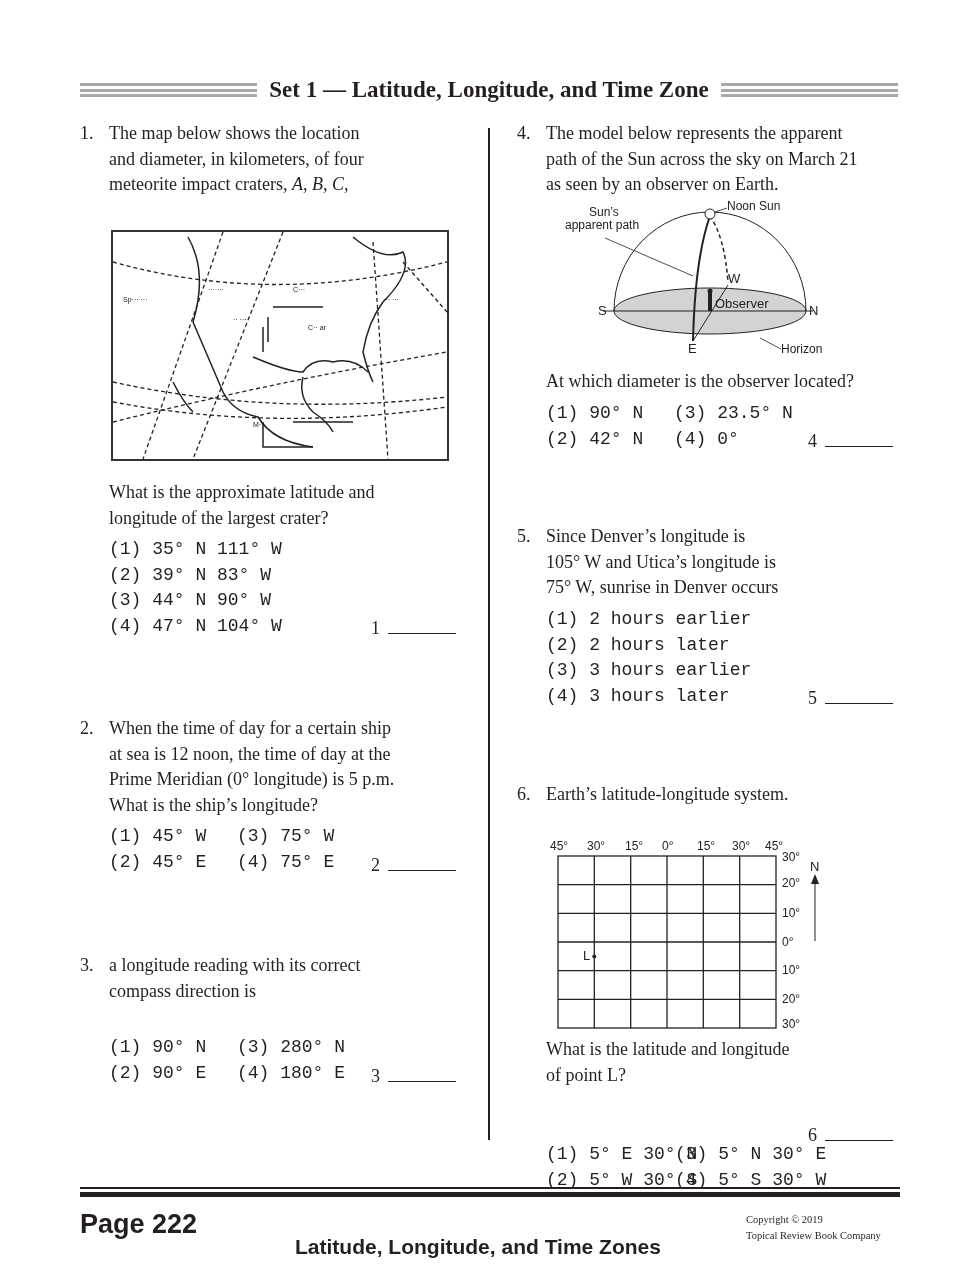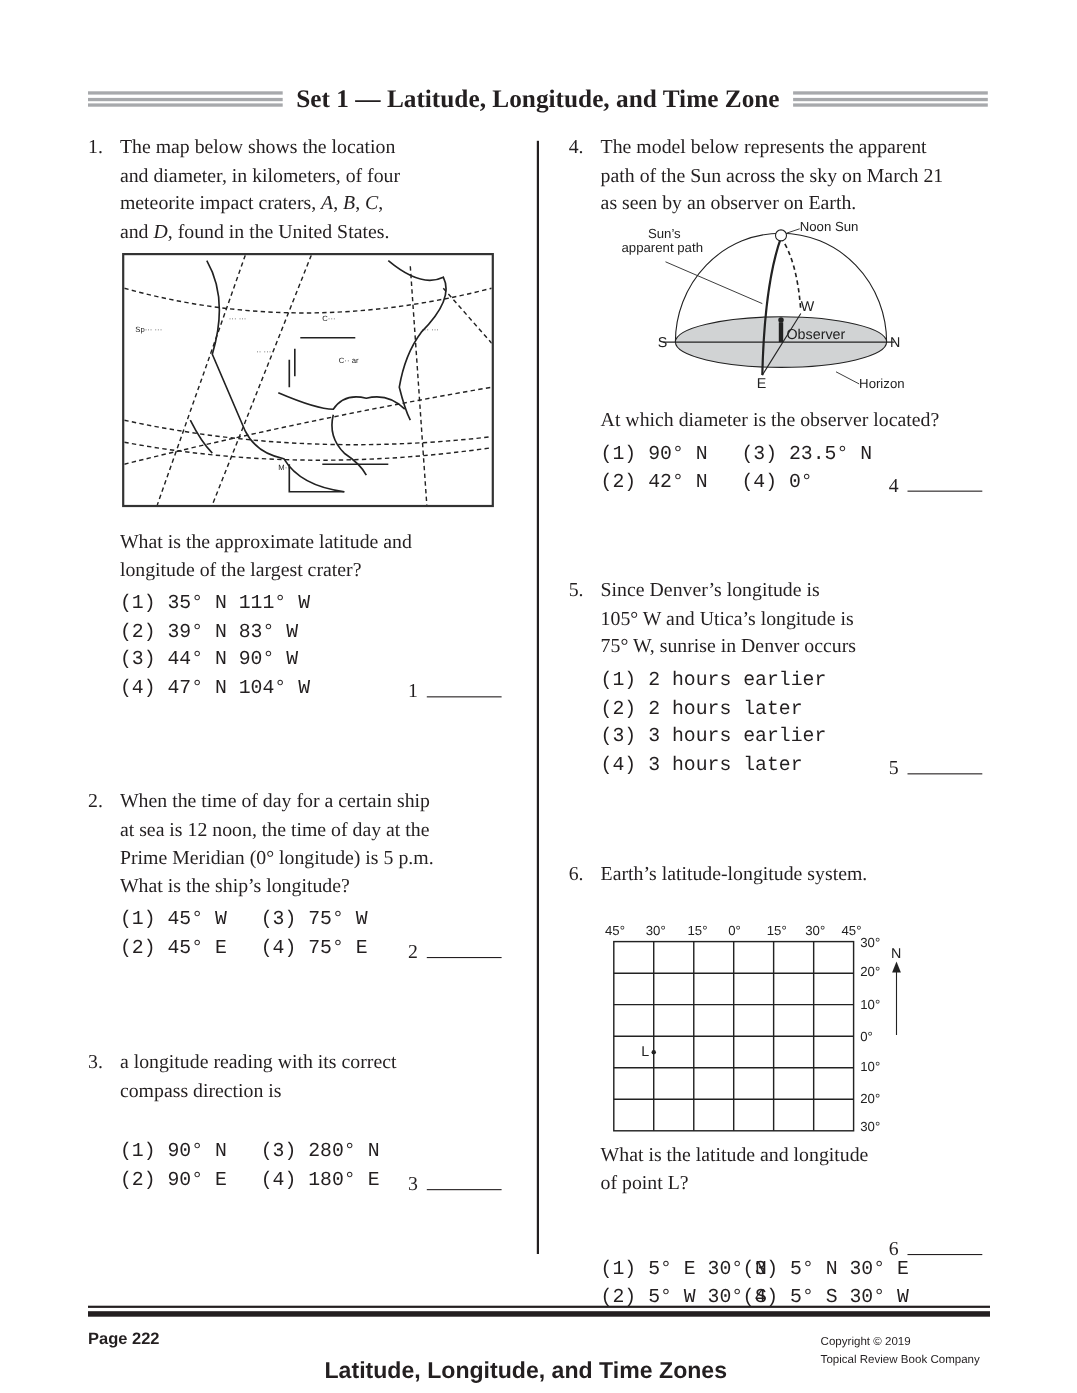--- a/index.html
+++ b/index.html
@@ -13,21 +13,21 @@
   .q .num{position:absolute;left:0;top:0;}
   .q .body{position:absolute;left:29px;top:0;}
   .opts{position:absolute;font-size:18px;line-height:25.5px;}
   .opts span{position:absolute;white-space:nowrap;font-family:Liberation Mono, monospace;}
   .ans{position:absolute;font-size:18px;white-space:nowrap;}
   .ans .blank{display:inline-block;width:68px;border-bottom:1px solid #231f20;margin-left:8px;height:16px;vertical-align:baseline;}
   .map{position:absolute;left:111px;top:230px;width:338px;height:231px;border:2px solid #333;box-sizing:border-box;background:#fff;}
   .foot-rule1{position:absolute;left:80px;top:1187px;width:820px;height:2px;background:#231f20;}
   .foot-rule2{position:absolute;left:80px;top:1192px;width:820px;height:5px;background:#231f20;}
   .foot{position:absolute;font-family:"Liberation Sans",sans-serif;font-weight:bold;}
-  .copy{position:absolute;font-family:Liberation Sans, sans-serif;font-size:10.5px;line-height:16px;}
+  .copy{position:absolute;font-family:Liberation Serif, serif;font-size:10.5px;line-height:16px;}
   svg text{font-family:"Liberation Sans",sans-serif;}
 </style>
 </head>
 <body>
 
 <div class="hdr">
   <div class="rule">
       <div></div>
       <div></div>
       <div></div>
@@ -41,21 +41,20 @@
 </div>
 
 <div class="vdiv"></div>
 
 <div class="q" style="left:80px;top:121px;width:400px;height:110px;">
   <span class="num">1.</span>
   <div class="body">
     <div>The map below shows the location</div>
     <div>and diameter, in kilometers, of four</div>
     <div>meteorite impact craters, <i>A</i>, <i>B</i>, <i>C</i>,</div>
-    <div>and <i>D</i>, found in the United States.</div>
   </div>
 </div>
 
 <div class="map">
   <svg width="334" height="227" viewBox="0 0 334 227">
     <g fill="none" stroke="#222" stroke-width="1.3" stroke-dasharray="4,3">
       <path d="M0,30 Q160,75 334,30"></path>
       <path d="M0,190 Q160,150 334,120"></path>
       <path d="M0,150 Q160,185 334,165"></path>
       <path d="M0,170 Q160,200 334,175"></path>
@@ -256,18 +255,18 @@
   <span style="top:0;left:129px">(3) 5° N 30° E</span>
   <span style="top:25.5px;left:0">(2) 5° W 30° S</span>
   <span style="top:25.5px;left:129px">(4) 5° S 30° W</span>
 </div>
 <div class="ans" style="left:808px;top:1124px;">
   <span>6</span><span class="blank"></span>
 </div>
 
 <div class="foot-rule1"></div>
 <div class="foot-rule2"></div>
-<div class="foot" style="left:80px;top:1209px;font-size:15px;">Page 222</div>
+<div class="foot" style="left:80px;top:1209px;font-size:27px;">Page 222</div>
 <div class="foot" style="left:295px;top:1211px;font-size:21px;margin-top:24px;">Latitude, Longitude, and Time Zones</div>
 <div class="copy" style="left:746px;top:1212px;">
   <div>Copyright © 2019</div>
   <div>Topical Review Book Company</div>
 </div>
 
 </body></html>

